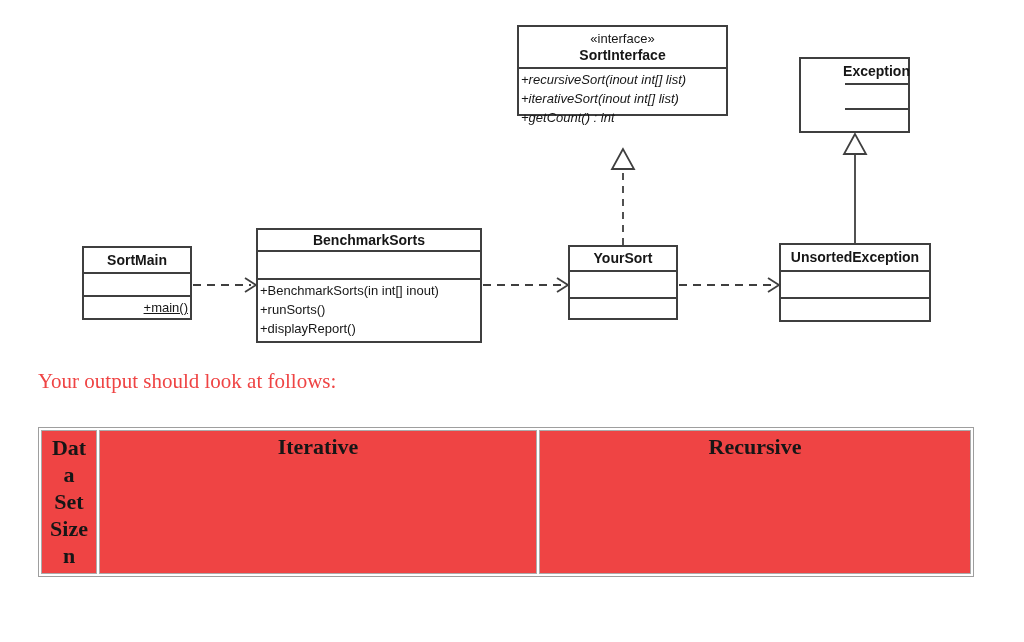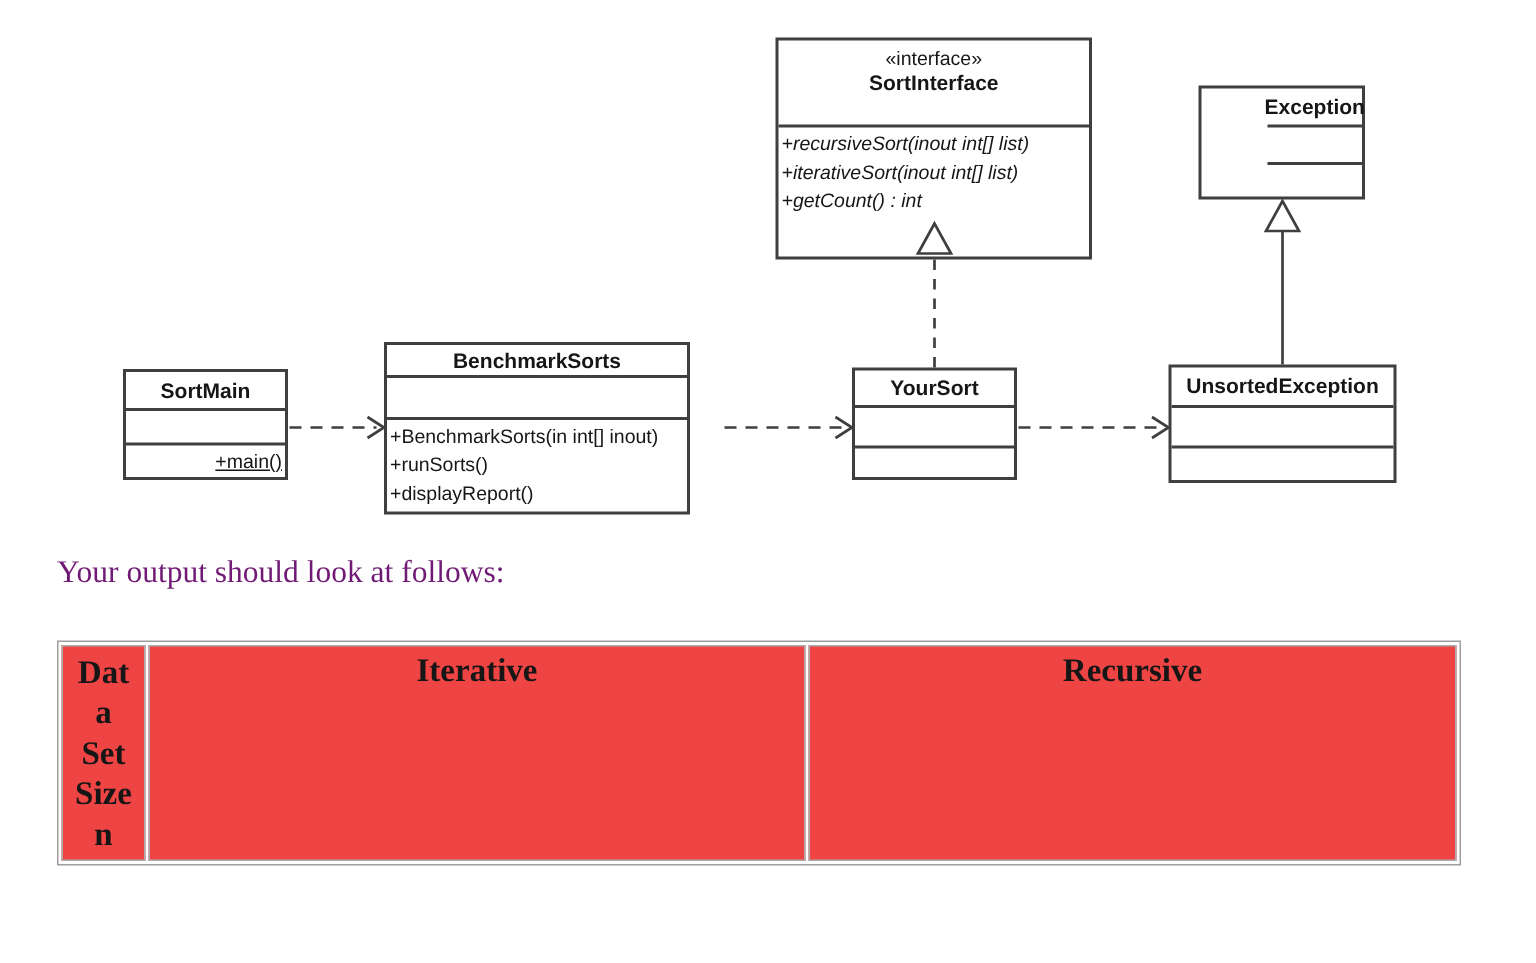--- a/index.html
+++ b/index.html
@@ -15,51 +15,51 @@
   }
   .uml-title {
     display:flex; flex-direction:column; justify-content:center; align-items:center;
     font-weight:bold; font-size:14px; line-height:17px; flex:0 0 auto;
   }
   .cmp { border-top:2px solid #3f3f3f; box-sizing:border-box; flex:0 0 auto; }
   .cmp.grow { flex:1 1 auto; }
   .methods { font-size:13px; line-height:19px; padding:1px 2px 0 2px; }
   .stereotype { font-weight:normal; font-size:13px; }
 
-  #box-sort-interface { left:517px; top:25px; width:211px; height:148px;gap:16px; }
+  #box-sort-interface { left:517px; top:25px; width:211px; height:91px; }
   #box-sort-interface .uml-title { height:40px; }
   #box-sort-interface .methods { font-style:italic; }
 
   #box-exception { left:799px; top:57px; width:111px; height:76px;padding-left:44px; }
   #box-exception .uml-title { height:24px; }
   #box-exception .cmp-attrs { height:25px; }
 
   #box-sort-main { left:82px; top:246px; width:110px; height:74px; }
   #box-sort-main .uml-title { height:24px; }
   #box-sort-main .cmp-attrs { height:23px; }
   #box-sort-main .methods .m { text-decoration:underline;text-align:right; }
 
-  #box-benchmark { left:256px; top:228px; width:204px; height:115px; }
+  #box-benchmark { left:256px; top:228px; width:226px; height:115px; }
   #box-benchmark .uml-title { height:20px; }
   #box-benchmark .cmp-attrs { height:28px; }
 
   #box-your-sort { left:568px; top:245px; width:110px; height:75px; }
   #box-your-sort .uml-title { height:23px; }
   #box-your-sort .cmp-attrs { height:27px; }
 
   #box-unsorted { left:779px; top:243px; width:152px; height:79px; }
   #box-unsorted .uml-title { height:25px; }
   #box-unsorted .cmp-attrs { height:27px; }
 
   #connectors { position:absolute; left:0; top:0; width:1024px; height:642px; pointer-events:none; }
 
   
   #caption {
     position:absolute; left:38px; top:369px;
-    font-family:"Liberation Serif", serif; font-size:21px; color:#701a75;
+    font-family:"Liberation Serif", serif; font-size:21px; color:#ef4444;
   }
 
   
   #output-table {
     position:absolute; left:38px; top:427px; width:930px;
     border-collapse:separate; border-spacing:2px;
     border:1px solid #9e9e9e; background:#fff; table-layout:fixed;
   }
   #output-table td {
     border:1px solid #ababab; height:138px; vertical-align:top;

